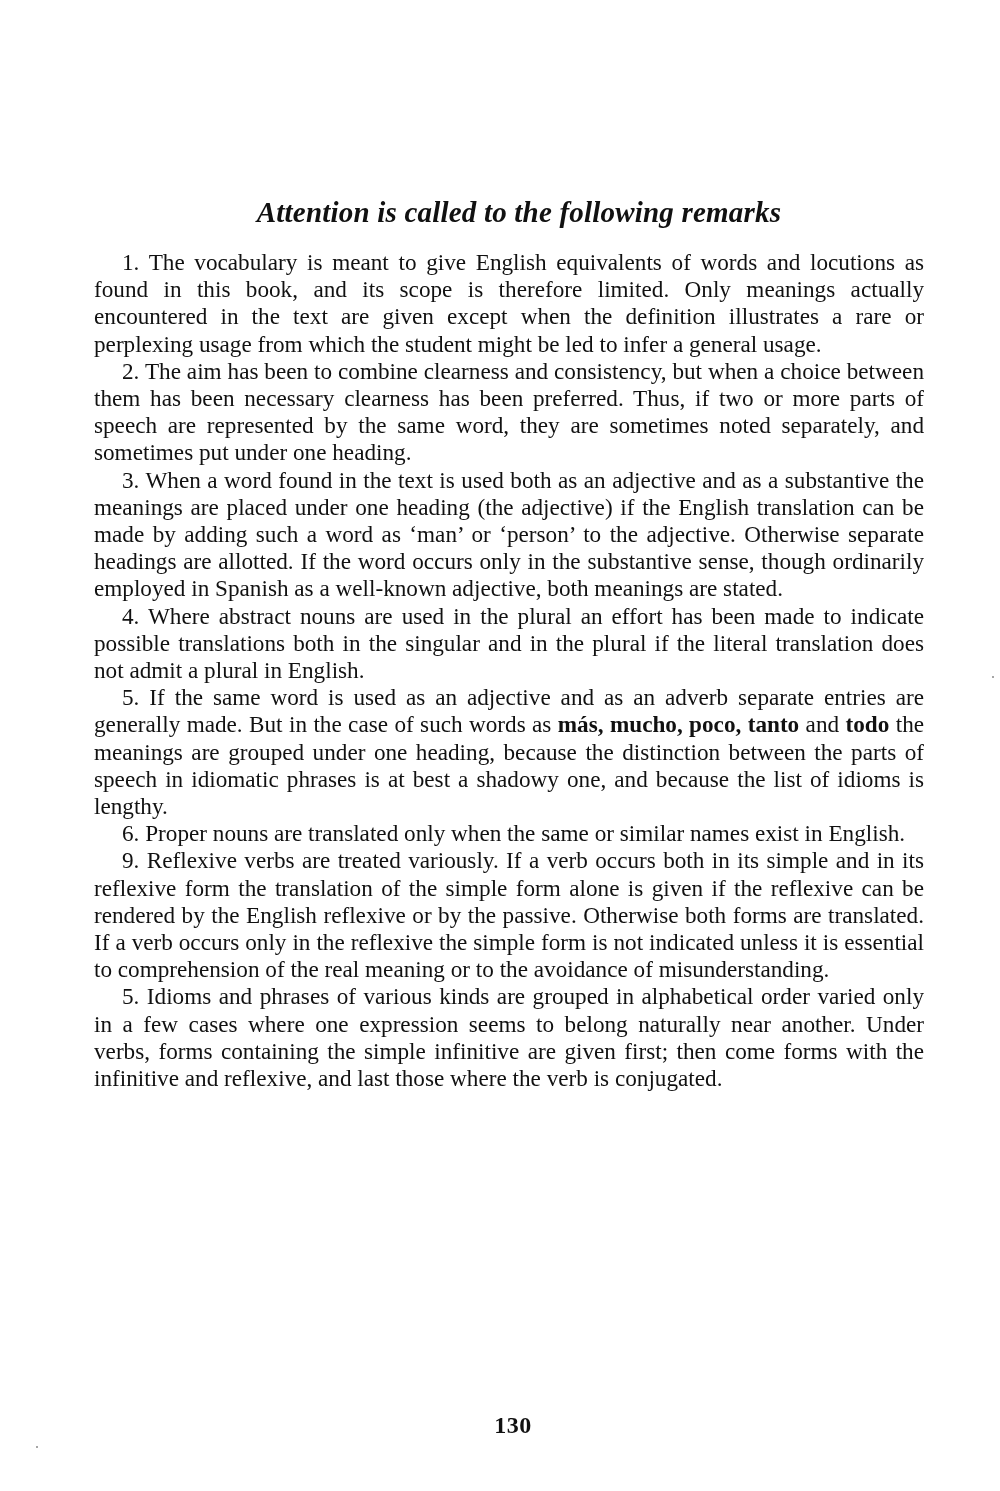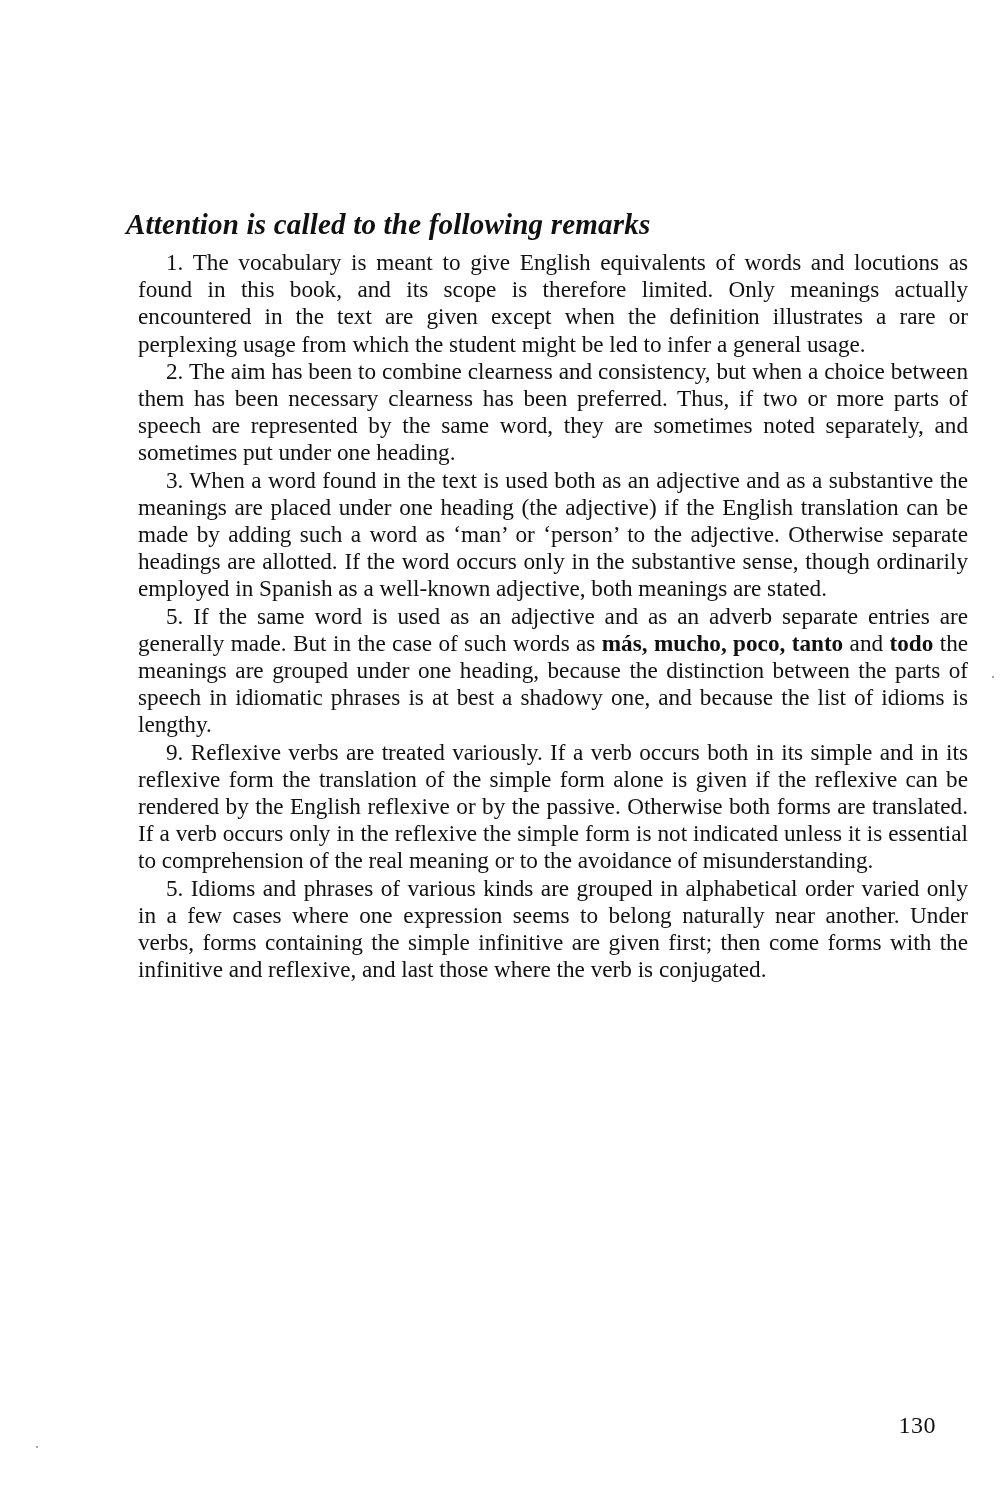--- a/index.html
+++ b/index.html
@@ -19,56 +19,56 @@
       position: absolute;
       left: 94px;
       top: 0;
       width: 830px;
     }
     .heading {
       position: absolute;
       top: 196px;
       left: 0;
       width: 830px;
+      text-align: center;
       font-style: italic;
       font-size: 29px;
       letter-spacing: 0.2px;
-      margin: 12px;
+      margin: 0;
       padding-left: 20px;
       box-sizing: border-box;
     }
     .body-text {
       position: absolute;
       top: 249px;
       left: 0;
       width: 830px;
-      margin-left: 44px;
     }
     .para {
       margin: 0;
       font-size: 23.2px;
       line-height: 27.2px;
       text-align: justify;
       text-indent: 28px;
       hyphens: manual;
     }
     .num {
       font-variant: normal;
     }
     .bold {
       font-weight: bold;
     }
     .page-number {
       position: absolute;
       top: 1412px;
-      left: 12px;
+      left: 4px;
       width: 830px;
-      text-align: right;
+      text-align: center;
       font-size: 24px;
-      font-weight: normal;
+      font-weight: bold;
       letter-spacing: 0.5px;
     }
     .scan-mark {
       position: absolute;
       width: 2px;
       height: 2px;
       background: #888;
       border-radius: 1px;
     }
   </style>
@@ -80,23 +80,25 @@
   <h1 class="heading">Attention is called to the following remarks</h1>
 
   <div class="body-text">
 
     <p class="para"><span class="num">1.</span><span> The vocabulary is meant to give English equivalents of words and locutions as found in this book, and its scope is therefore limited.  Only meanings actually encountered in the text are given except when the defini­tion illustrates a rare or perplexing usage from which the student might be led to infer a general usage.</span></p>
 
     <p class="para"><span class="num">2.</span><span> The aim has been to combine clearness and consistency, but when a choice between them has been necessary clearness has been preferred. Thus, if two or more parts of speech are represented by the same word, they are sometimes noted separately, and sometimes put under one heading.</span></p>
 
     <p class="para"><span class="num">3.</span><span> When a word found in the text is used both as an adjective and as a substantive the meanings are placed under one heading (the adjective) if the English translation can be made by adding such a word as ‘man’ or ‘person’ to the adjective.  Otherwise separate headings are allotted.  If the word occurs only in the substantive sense, though ordinarily employed in Spanish as a well-known adjective, both meanings are stated.</span></p>
 
+    <p class="para"><span class="num">4.</span><span> Where abstract nouns are used in the plural an effort has been made to indicate possible translations both in the singular and in the plural if the literal translation does not admit a plural in English.</span></p>
 
     <p class="para"><span class="num">5.</span><span> If the same word is used as an adjective and as an adverb separate entries are generally made.  But in the case of such words as </span><span class="bold">más, mucho, poco, tanto</span><span> and </span><span class="bold">todo</span><span> the meanings are grouped under one heading, because the distinction between the parts of speech in idiomatic phrases is at best a shadowy one, and because the list of idioms is lengthy.</span></p>
 
+    <p class="para"><span class="num">6.</span><span> Proper nouns are translated only when the same or similar names exist in English.</span></p>
 
 
 
     <p class="para"><span class="num">9.</span><span> Reflexive verbs are treated variously.  If a verb occurs both in its simple and in its reflexive form the translation of the simple form alone is given if the reflexive can be rendered by the English reflexive or by the passive.  Otherwise both forms are translated.  If a verb occurs only in the reflexive the simple form is not indicated unless it is essential to com­prehension of the real meaning or to the avoidance of misunderstanding.</span></p>
 
     <p class="para"><span class="num">5.</span><span> Idioms and phrases of various kinds are grouped in alphabetical order varied only in a few cases where one expression seems to belong naturally near another.  Under verbs, forms containing the simple infinitive are given first;  then come forms with the infinitive and reflexive, and last those where the verb is conjugated.</span></p>
 
 
   </div>
 

